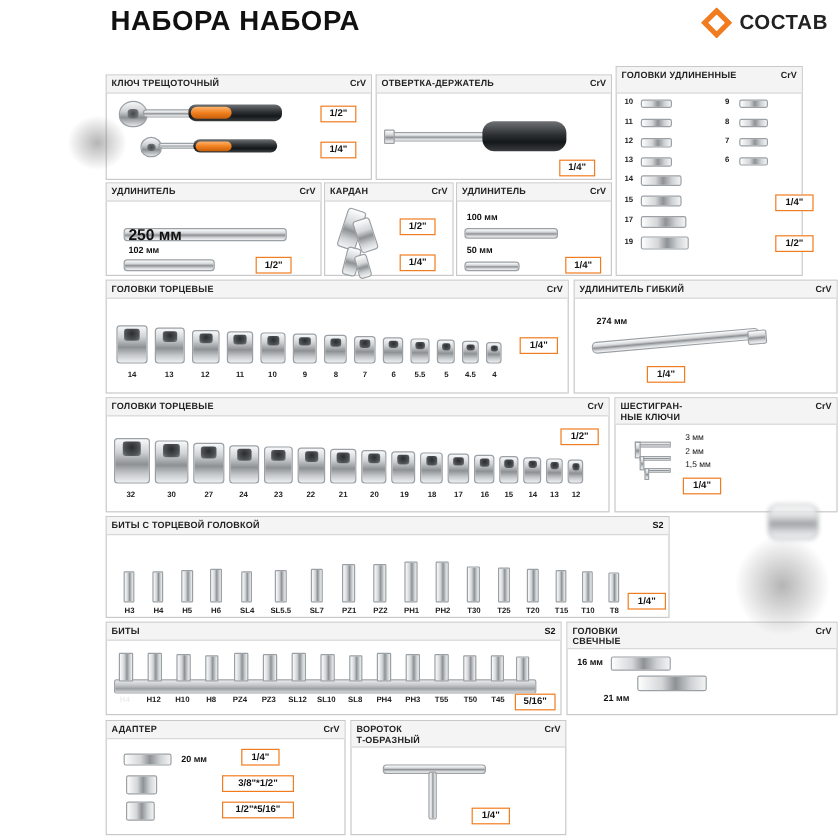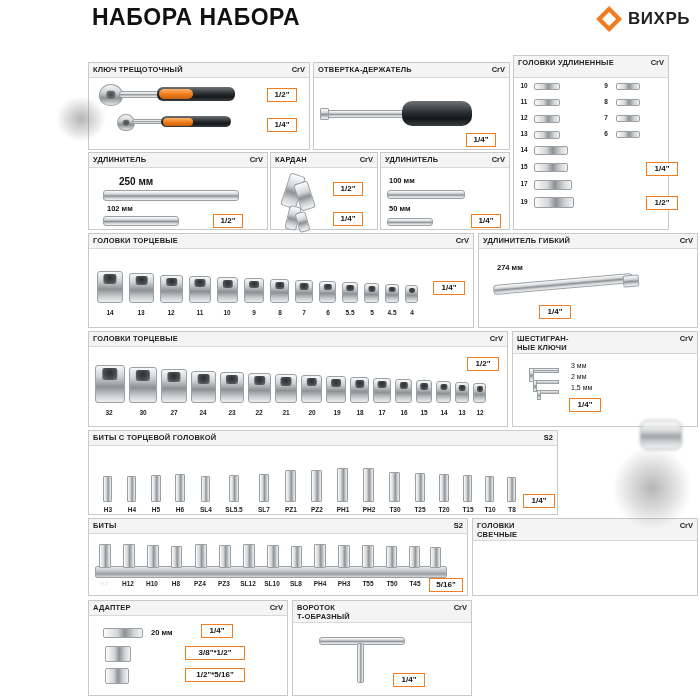--- a/index.html
+++ b/index.html
@@ -110,21 +110,21 @@
     width:42%; height:42%; border-radius:3px;
     background:radial-gradient(circle,#43474a 0%,#6f7376 70%);
   }
 </style>
 </head>
 <body>
 
 <div class="page-title">НАБОРА НАБОРА</div>
 <div class="brand">
   <div class="brand-mark"></div>
-  <div class="brand-name">ВИХРЬ</div>
+  <div class="brand-name">СОСТАВ</div>
 </div>
 
 <div class="panel" style="left:88px; top:62px; width:222px; height:88px;">
   <div class="panel-head">
     <div class="panel-title">Ключ трещоточный</div>
     <div class="panel-mat">CrV</div>
   </div>
   <div class="body">
     <div class="ratchet-head" style="left:10px; top:6px; width:24px; height:22px;"></div>
     <div class="metal" style="position:absolute; left:30px; top:13px; width:42px; height:7px; border-radius:3px;"></div>
@@ -197,21 +197,21 @@
   </div>
 </div>
 
 <div class="panel" style="left:88px; top:152px; width:180px; height:78px;">
   <div class="panel-head">
     <div class="panel-title">Удлинитель</div>
     <div class="panel-mat">CrV</div>
   </div>
   <div class="body">
     <div class="metal" style="position:absolute; left:14px; top:22px; width:136px; height:11px; border-radius:3px;"></div>
-    <div class="note" style="left:18px; top:8px; font-size:10px;margin-left:12px;">250 мм</div>
+    <div class="note" style="left:18px; top:20px; font-size:13px;">250 мм</div>
     <div class="metal" style="position:absolute; left:14px; top:48px; width:76px; height:10px; border-radius:3px;"></div>
     <div class="note" style="left:18px; top:36px; font-size:7.5px;">102 мм</div>
     <div class="tag" style="left:124px; top:46px; width:30px;">1/2"</div>
   </div>
 </div>
 
 <div class="panel" style="left:270px; top:152px; width:108px; height:78px;">
   <div class="panel-head">
     <div class="panel-title">Кардан</div>
     <div class="panel-mat">CrV</div>
@@ -445,20 +445,26 @@
     <div class="tag" style="left:340px; top:44px; width:34px;">5/16"</div>
   </div>
 </div>
 
 <div class="panel" style="left:472px; top:518px; width:226px; height:78px;">
   <div class="panel-head" style="height:22px;">
     <div class="panel-title" style="white-space:pre-line; width:90px;">Головки
 свечные</div>
     <div class="panel-mat">CrV</div>
   </div>
+  <div class="body" style="height:calc(100% - 22px);">
+    <div class="note" style="left:8px; top:6px; font-size:7.5px;">16 мм</div>
+    <div class="metal-v" style="position:absolute; left:36px; top:6px; width:50px; height:12px; border-radius:2px;"></div>
+    <div class="note" style="left:30px; top:36px; font-size:7.5px;">21 мм</div>
+    <div class="metal-v" style="position:absolute; left:58px; top:22px; width:58px; height:13px; border-radius:2px;"></div>
+  </div>
 </div>
 
 <div class="panel" style="left:88px; top:600px; width:200px; height:96px;">
   <div class="panel-head">
     <div class="panel-title">Адаптер</div>
     <div class="panel-mat">CrV</div>
   </div>
   <div class="body">
     <div class="metal-v" style="position:absolute; left:14px; top:12px; width:40px; height:10px; border-radius:2px;"></div>
     <div class="note" style="left:62px; top:12px; font-size:7.5px;">20 мм</div>

